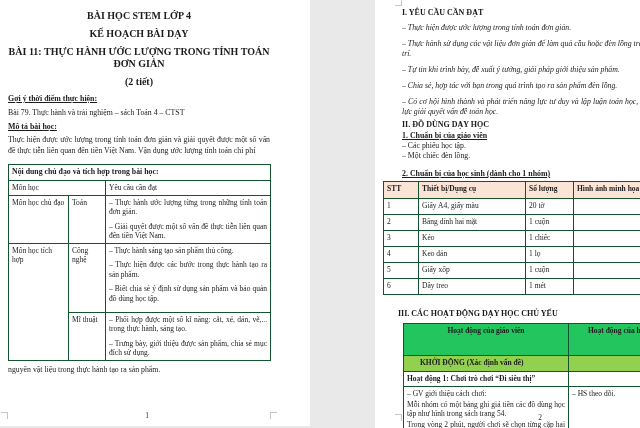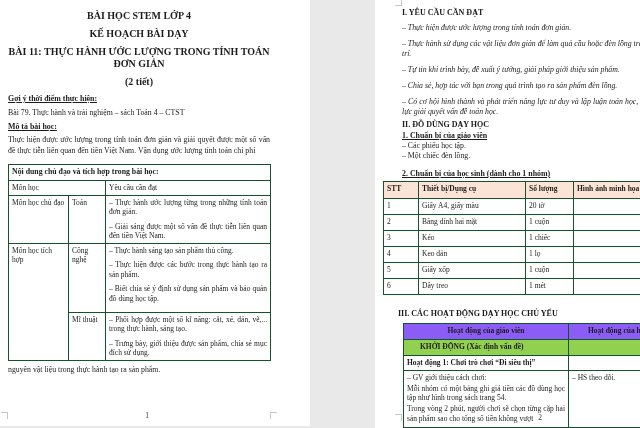--- a/index.html
+++ b/index.html
@@ -19,21 +19,21 @@
   .itable{width:262px;margin-top:8px;}
   .itable .cap td{font-weight:bold;font-size:7.8px;height:16px;}
   .itable .hdr td{height:14px;}
   .cell-p{margin-bottom:5px;text-align:justify;}
   .cell-p:last-child{margin-bottom:0;}
   .cont-line{font-size:7.8px;line-height:10px;margin-top:4px;}
   .etable{width:290px;margin-left:-19px;margin-top:2px;}
   .etable .hdr td{background:#fbe4d5;font-weight:bold;height:17px;}
   .etable td{height:16px;}
   .atable{width:279px;margin-left:1px;margin-top:4px;}
-  .atable .hdr td{background:#8b5cf6;font-weight:bold;text-align:center;height:16px;}
+  .atable .hdr td{background:#22c55e;font-weight:bold;text-align:center;height:32px;}
   .atable .phase td{background:#92d050;height:16px;padding-left:16px;}
   .atable .phase .lbl{font-weight:bold;}
   .atable .act td{height:15px;font-weight:bold;}
   .atable .content td{height:46px;}
   .atable .content p{margin-bottom:1.5px;text-align:justify;line-height:9.4px;}
   .sec-heading{font-size:8px;font-weight:bold;line-height:11px;}
   .bullet{font-size:7.8px;line-height:10px;margin-bottom:6px;font-style:italic;}
   .bullet.wrap2{line-height:10px;margin-bottom:0;text-align:justify;}
   .page-num{position:absolute;font-size:7.5px;color:#333;}
   .page-1 .page-num{left:163px;top:411px;transform:translateX(-50%);}
@@ -73,21 +73,21 @@
     </tr>
     <tr class="hdr">
       <td colspan="2">Môn học</td>
       <td>Yêu cầu cần đạt</td>
     </tr>
     <tr style="height:46px">
       <td>Môn học chủ đạo</td>
       <td>Toán</td>
       <td>
         <p class="cell-p">– Thực hành ước lượng từng trong những tính toán đơn giản.</p>
-        <p class="cell-p">– Giải sáng được một số vấn đề thực tiễn liên quan đến tiền Việt Nam.</p>
+        <p class="cell-p">– Giải quyết được một số vấn đề thực tiễn liên quan đến tiền Việt Nam.</p>
       </td>
     </tr>
     <tr style="height:69px">
       <td rowspan="2">Môn học tích hợp</td>
       <td>Công nghệ</td>
       <td>
         <p class="cell-p">– Thực hành sáng tạo sản phẩm thủ công.</p>
         <p class="cell-p">– Thực hiện được các bước trong thực hành tạo ra sản phẩm.</p>
         <p class="cell-p">– Biết chia sẻ ý định sử dụng sản phẩm và bảo quản đồ dùng học tập.</p>
       </td>

